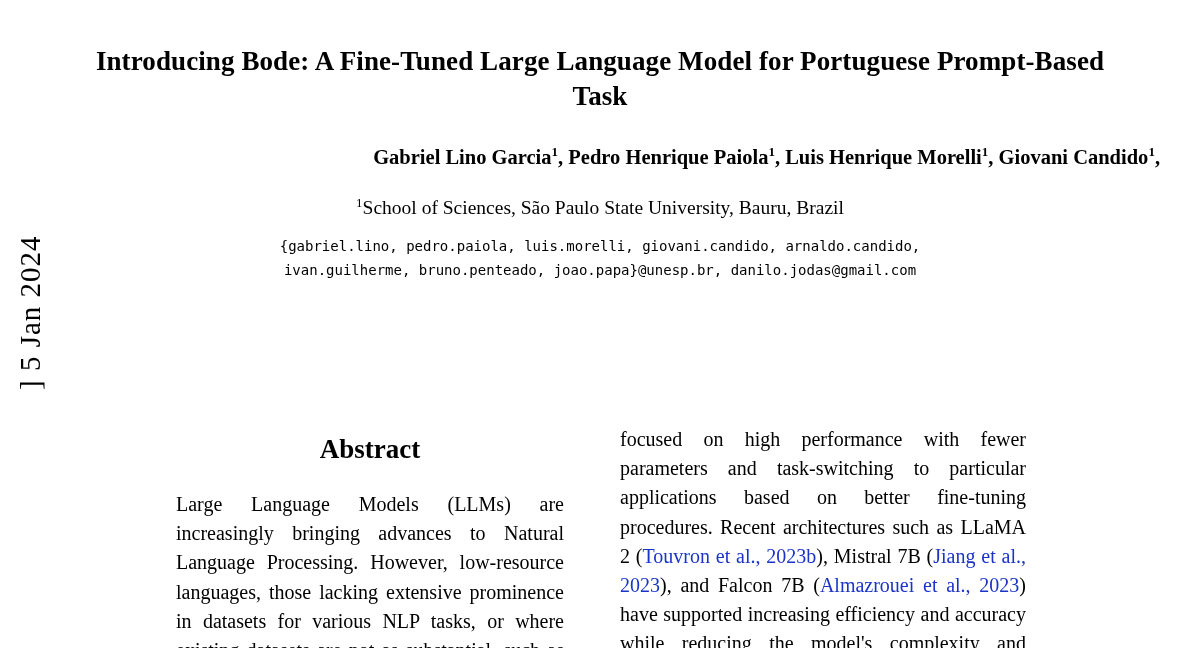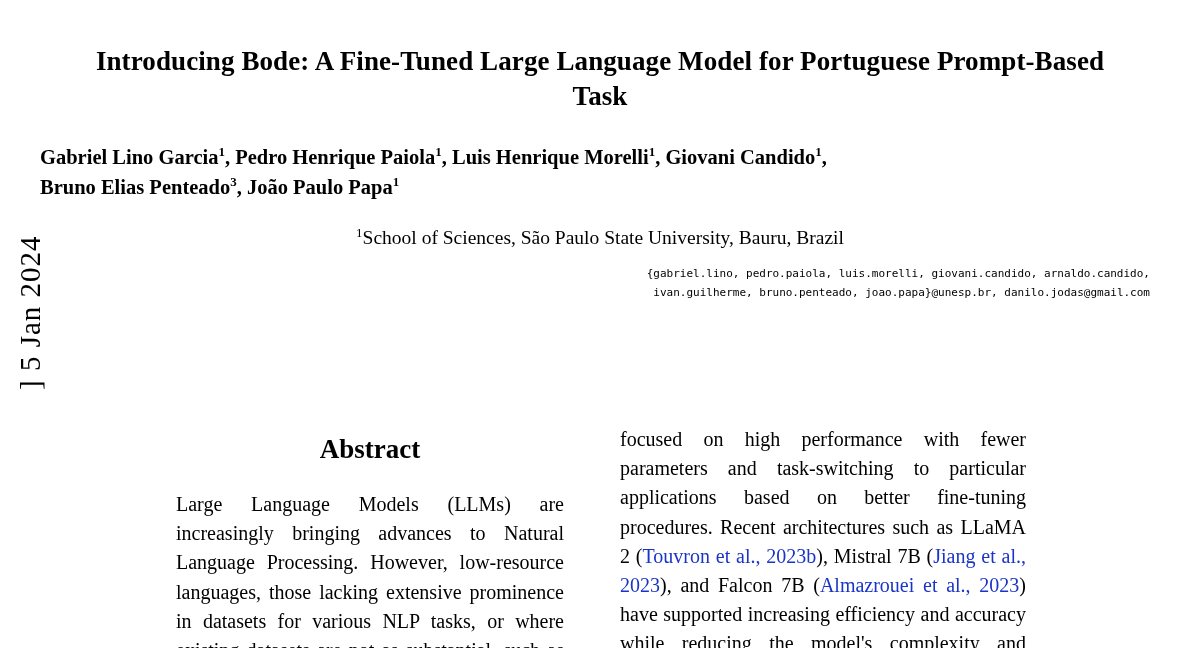--- a/index.html
+++ b/index.html
@@ -50,21 +50,21 @@
     text-align: center;
     font-size: 27px;
     font-weight: bold;
     line-height: 1.28;
     letter-spacing: 0.1px;
   }
 
   .authors {
     width: 1120px;
     margin: 30px auto 0 auto;
-    text-align: left;
+    text-align: right;
     font-size: 20.5px;
     font-weight: bold;
     line-height: 1.46;
   }
   .authors sup {
     font-size: 13px;
     font-weight: bold;
     vertical-align: super;
     line-height: 0;
   }
@@ -79,23 +79,23 @@
   }
   .affils sup {
     font-size: 13px;
     vertical-align: super;
     line-height: 0;
   }
 
   .emails {
     width: 1100px;
     margin: 12px auto 0 auto;
-    text-align: right;
+    text-align: center;
     font-family: "DejaVu Sans Mono", monospace;
-    font-size: 11px;
+    font-size: 14px;
     line-height: 1.75;
     letter-spacing: 0px;
   }
 
   .columns {
     position: absolute;
     top: 425px;
     left: 0;
     width: 1200px;
     height: 223px;
@@ -152,21 +152,20 @@
 <body>
 
 <div class="page">
 
   <div class="arxiv-stamp">] 5 Jan 2024</div>
 
   <div class="title">Introducing Bode: A Fine-Tuned Large Language Model for Portuguese Prompt-Based Task</div>
 
   <div class="authors">
     <div><span>Gabriel Lino Garcia</span><sup>1</sup><span>, Pedro Henrique Paiola</span><sup>1</sup><span>, Luis Henrique Morelli</span><sup>1</sup><span>, Giovani Candido</span><sup>1</sup><span>,</span></div>
-    <div><span>Bruno Elias Penteado</span><sup>3</sup><span>, João Paulo Papa</span><sup>1</sup></div>
   </div>
 
   <div class="affils">
     <div><sup>1</sup><span>School of Sciences, São Paulo State University, Bauru, Brazil</span></div>
   </div>
 
   <div class="emails">
     <div>{gabriel.lino, pedro.paiola, luis.morelli, giovani.candido, arnaldo.candido,</div>
     <div>ivan.guilherme, bruno.penteado, joao.papa}@unesp.br, danilo.jodas@gmail.com</div>
   </div>

